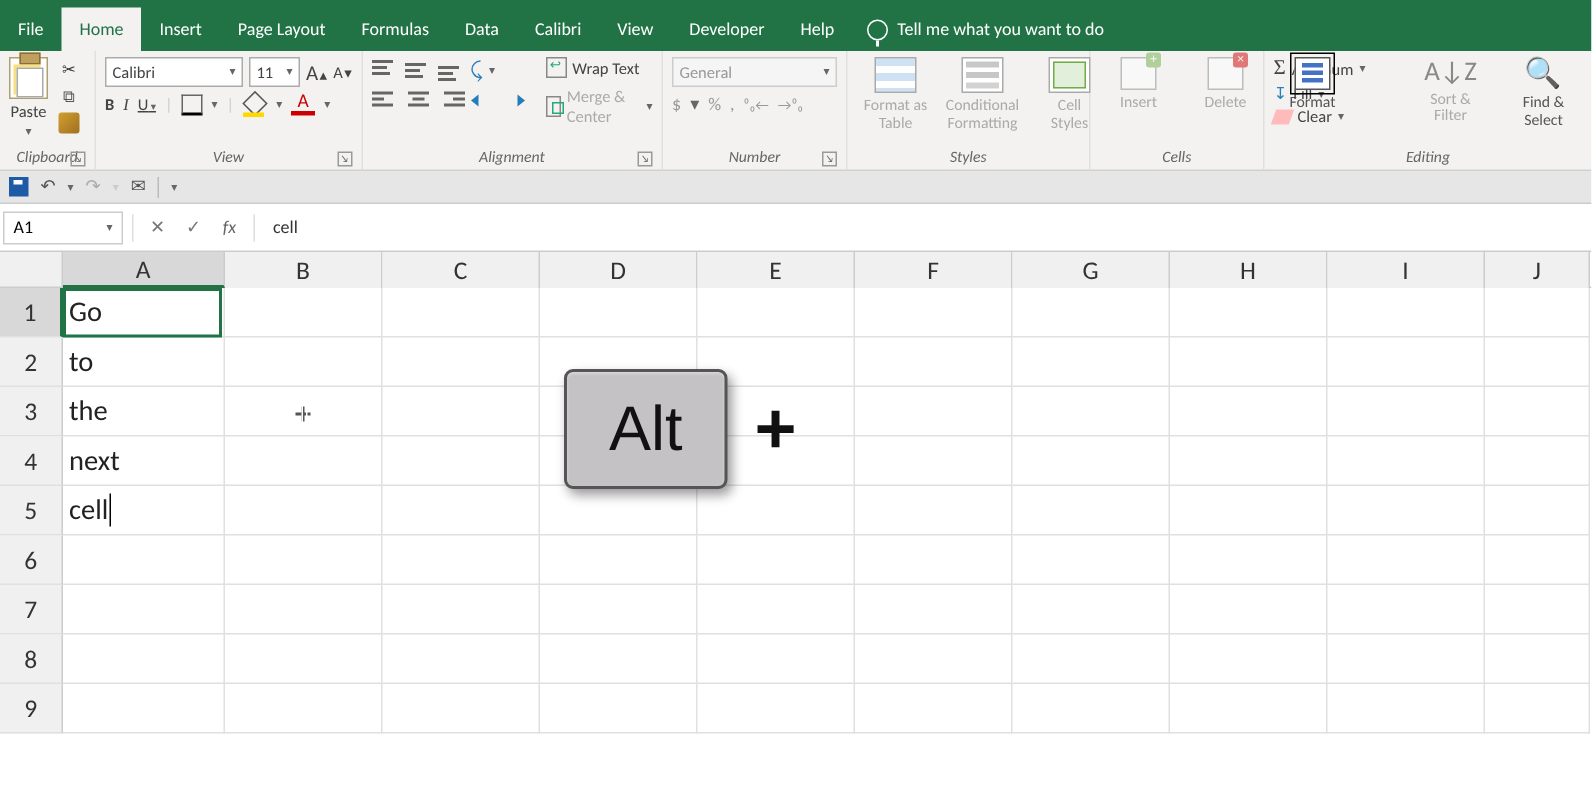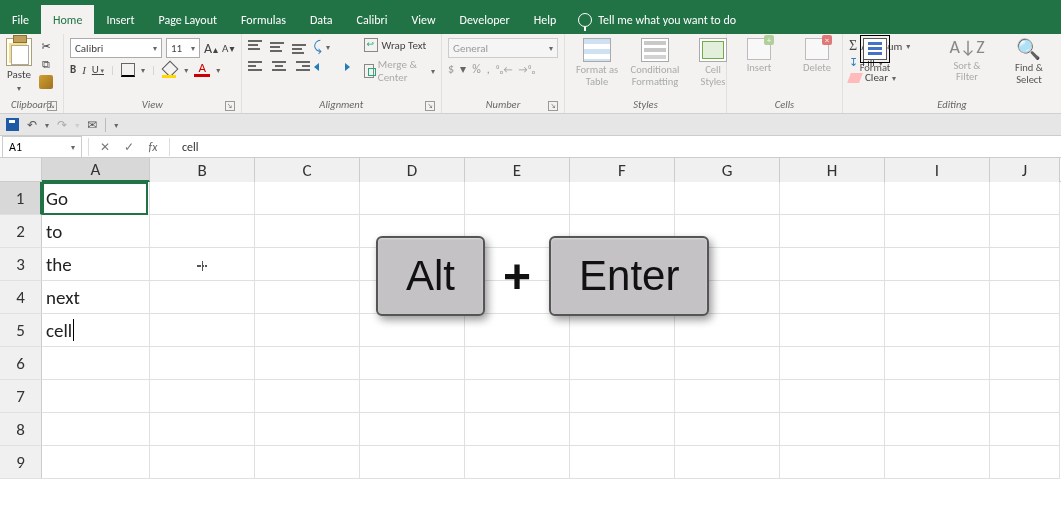--- a/index.html
+++ b/index.html
@@ -95,21 +95,21 @@
   .fill-down{color:#2a7fba;}
   .eraser{width:12px;height:10px;background:#fbb;transform:skewX(-20deg);display:inline-block;}
 
   
   .qat{height:22px;background:#e6e6e6;border-bottom:1px solid #ccc;display:flex;align-items:center;gap:8px;padding:0 6px;font-size:12px;color:#555;}
   .qat .sep{width:1px;height:14px;background:#bbb;}
   .save-ic{width:13px;height:13px;background:#1e5ba6;position:relative;}
   .save-ic::after{content:"";position:absolute;left:3px;top:2px;width:6px;height:3px;background:#fff;}
 
   
-  .fxbar{height:22px;background:#fff;border-bottom:1px solid #ccc;display:flex;align-items:center;font-size:12px;}
+  .fxbar{height:32px;background:#fff;border-bottom:1px solid #ccc;display:flex;align-items:center;font-size:12px;}
   .namebox{width:80px;height:22px;border:1px solid #ccc;margin:0 2px;padding:0 6px;display:flex;align-items:center;justify-content:space-between;background:#fff;}
   .fx-btn{width:24px;height:22px;display:flex;align-items:center;justify-content:center;color:#777;}
   .fx-lbl{font-style:italic;color:#666;font-size:12px;}
   .fx-sep{width:1px;height:18px;background:#ddd;margin:0 4px;}
   .formula{flex:1;padding:0 8px;color:#333;}
 
   
   .sheet{position:relative;background:#fff;}
   .col-headers{display:flex;height:24px;border-bottom:1px solid #ccc;}
   .corner{width:42px;height:24px;background:#f0f0f0;border-right:1px solid #ccc;border-bottom:1px solid #ccc;}
@@ -538,16 +538,15 @@
   <div class="cursor-wrap" style="left:196px;top:102px;">
     <div style="position:absolute;width:12px;height:4px;background:#fff;top:4px;left:0;"></div>
     <div style="position:absolute;width:4px;height:12px;background:#fff;top:0;left:4px;"></div>
     <div style="position:absolute;width:10px;height:2px;background:#555;top:5px;left:1px;"></div>
     <div style="position:absolute;width:2px;height:10px;background:#555;top:1px;left:5px;"></div>
   </div>
 
   <div class="overlay" style="left:376px;top:78px;">
     <div class="keycap">Alt</div>
     <div class="plus-op">+</div>
-    <div class="keycap">Enter</div>
   </div>
 
 </div>
 
 </body></html>

